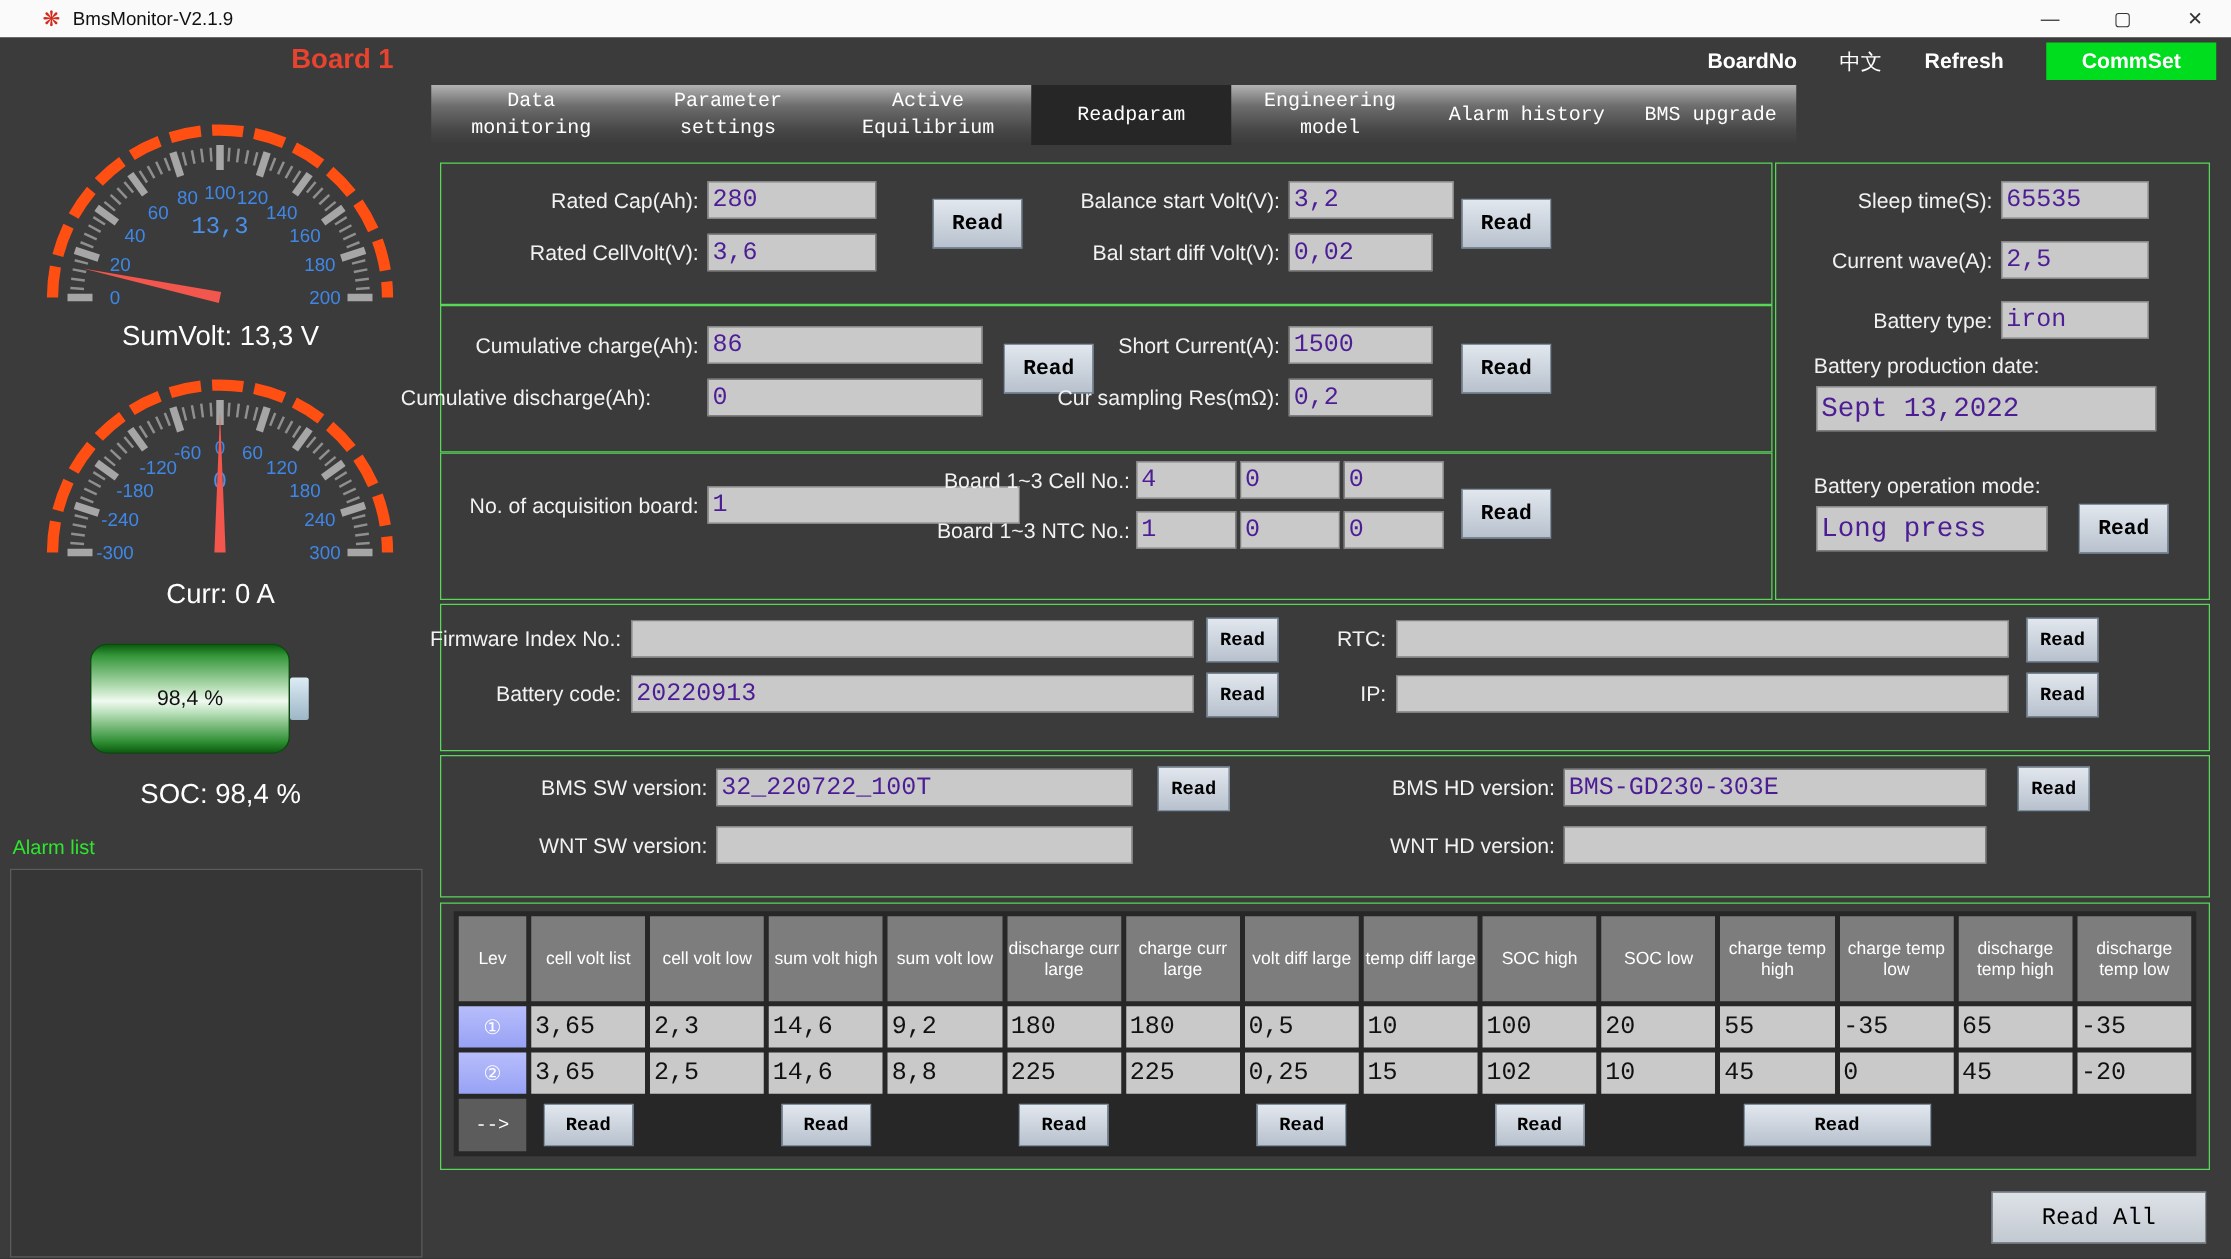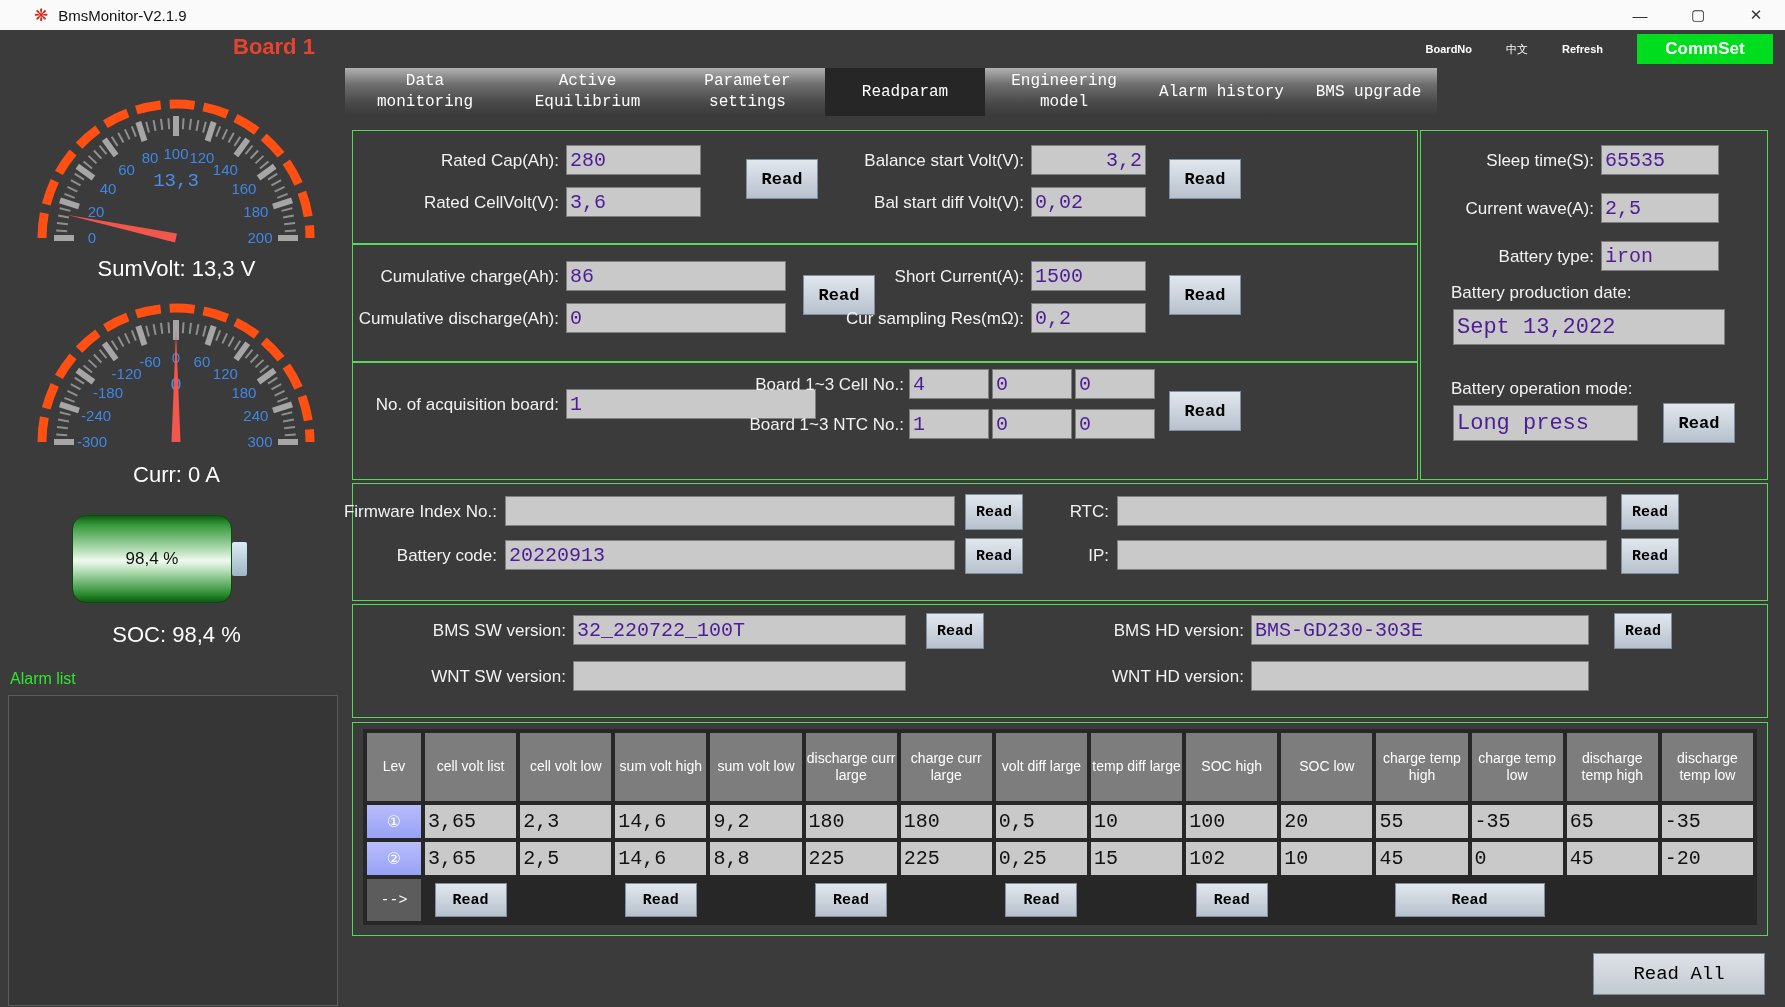--- a/index.html
+++ b/index.html
@@ -8,21 +8,21 @@
   
   .titlebar{position:absolute;top:0;left:0;right:0;height:30px;background:#fafafa;display:flex;align-items:center;}
   .app-icon{color:#d5281b;font-size:17px;margin-left:34px;}
   .title{font-size:15px;color:#111;margin-left:10px;}
   .wincontrols{margin-left:auto;display:flex;height:100%;}
   .winbtn{width:58px;display:flex;align-items:center;justify-content:center;font-size:15px;color:#333;}
   
   .app{position:absolute;top:30px;left:0;width:1785px;height:977px;background:#3b3b3b;overflow:hidden;}
   .board-label{position:absolute;top:4px;left:233px;color:#e8432e;font-size:22px;font-weight:bold;}
   .top-right{position:absolute;top:3px;right:12px;display:flex;align-items:center;gap:34px;height:32px;}
-  .tr-item{color:#fff;font-size:11px;cursor:default;}
+  .tr-item{color:#fff;font-size:17px;cursor:default;}
   .bold{font-weight:bold;}
   .commset{background:#00dc1e;color:#fff;font-weight:bold;font-size:17px;border:none;width:136px;height:30px;}
   
   .tabbar{position:absolute;left:345px;top:38px;height:48px;display:flex;
           background:linear-gradient(180deg,#b2b2b2 0%,#6d6d6d 35%,#474747 75%,#3a3a3a 100%);}
   .tab{display:flex;align-items:center;justify-content:center;color:#fff;
        font-family:"Liberation Mono",monospace;font-size:16px;text-align:center;
        white-space:pre-line;line-height:1.3;box-sizing:border-box;}
   .tab.active{background:#262626;}
   
@@ -94,24 +94,24 @@
     <div class="top-right">
       <span class="tr-item bold">BoardNo</span>
       <span class="tr-item">中文</span>
       <span class="tr-item bold">Refresh</span>
       <button class="commset">CommSet</button>
     </div>
 
     <div id="tabbar" class="tabbar">
         <div class="tab" style="width: 160px;">Data
 monitoring</div>
+        <div class="tab" style="width: 155px;">Parameter
+settings</div>
         <div class="tab" style="width: 165px;">Active
 Equilibrium</div>
-        <div class="tab" style="width: 155px;">Parameter
-settings</div>
         <div class="tab active" style="width: 160px;">Readparam</div>
         <div class="tab" style="width: 158px; text-align: center;">Engineering
 model</div>
         <div class="tab" style="width: 157px;">Alarm history</div>
         <div class="tab" style="width: 137px;">BMS upgrade</div>
       </div>
 
     <div class="left-panel">
       <div class="gauge"><svg class="gauge-svg" viewBox="0 0 290 162" width="290" height="162">
             <path d="M 11 150 A 134 134 0 0 1 279 150" fill="none" stroke="#ff4f12" stroke-width="9" stroke-dasharray="25 9"></path>
@@ -282,30 +282,30 @@
       <div class="alarm-panel"></div>
     </div>
 
     <div class="sec" id="sec-rated">
       <span class="flabel" style="right:858px;top:20px">Rated Cap(Ah):</span>
       <input class="finput" style="left: 213px; top: 14px; width: 135px;" value="280">
       <span class="flabel" style="right:858px;top:62px">Rated CellVolt(V):</span>
       <input class="finput" style="left: 213px; top: 56px; width: 135px;" value="3,6">
       <button class="readbtn" style="left:393px;top:28px">Read</button>
       <span class="flabel" style="right:393px;top:20px">Balance start Volt(V):</span>
-      <input class="finput" style="left: 678px; top: 14px; width: 115px; text-align: right;" value="3,2">
+      <input class="finput" style="left: 678px; top: 14px; width: 132px;" value="3,2">
       <span class="flabel" style="right:393px;top:62px">Bal start diff Volt(V):</span>
       <input class="finput" style="left: 678px; top: 56px; width: 115px;" value="0,02">
       <button class="readbtn" style="left:816px;top:28px">Read</button>
     </div>
 
     <div class="sec" id="sec-cumulative">
       <span class="flabel" style="right:858px;top:22px">Cumulative charge(Ah):</span>
       <input class="finput" style="left: 213px; top: 16px; width: 220px;" value="86">
-      <span class="flabel" style="right:858px;top:64px">Cumulative discharge(Ah):</span>
+      <span class="flabel" style="right:896px;top:64px">Cumulative discharge(Ah):</span>
       <input class="finput" style="left: 213px; top: 58px; width: 220px;" value="0">
       <button class="readbtn" style="left:450px;top:30px">Read</button>
       <span class="flabel" style="right:393px;top:22px">Short Current(A):</span>
       <input class="finput" style="left: 678px; top: 16px; width: 115px;" value="1500">
       <span class="flabel" style="right:393px;top:64px">Cur sampling Res(mΩ):</span>
       <input class="finput" style="left: 678px; top: 58px; width: 115px;" value="0,2">
       <button class="readbtn" style="left:816px;top:30px">Read</button>
     </div>
 
     <div class="sec" id="sec-acquisition">

